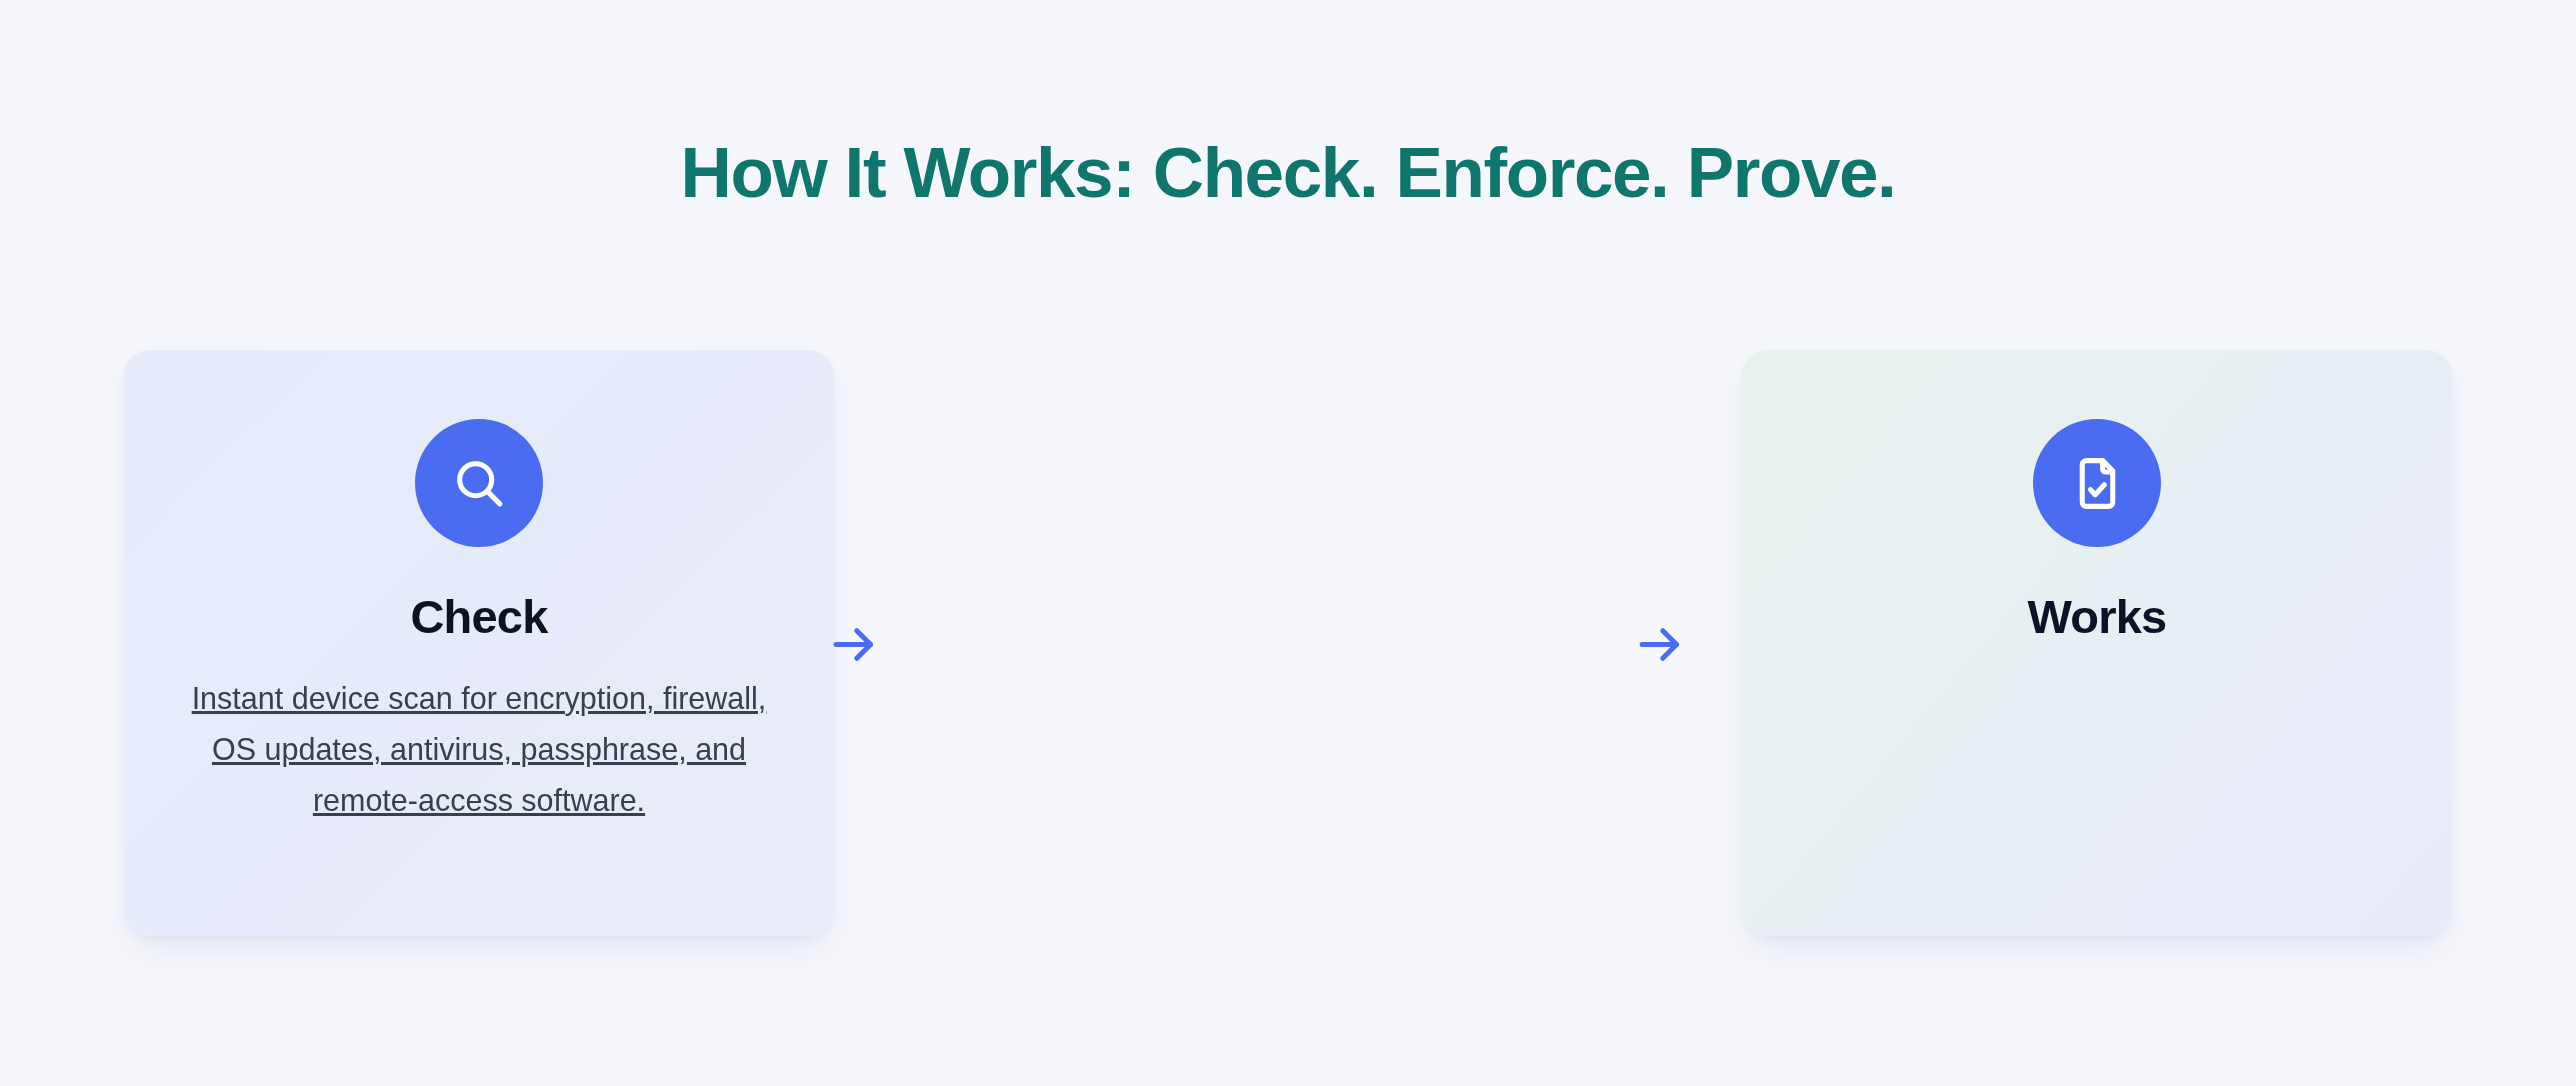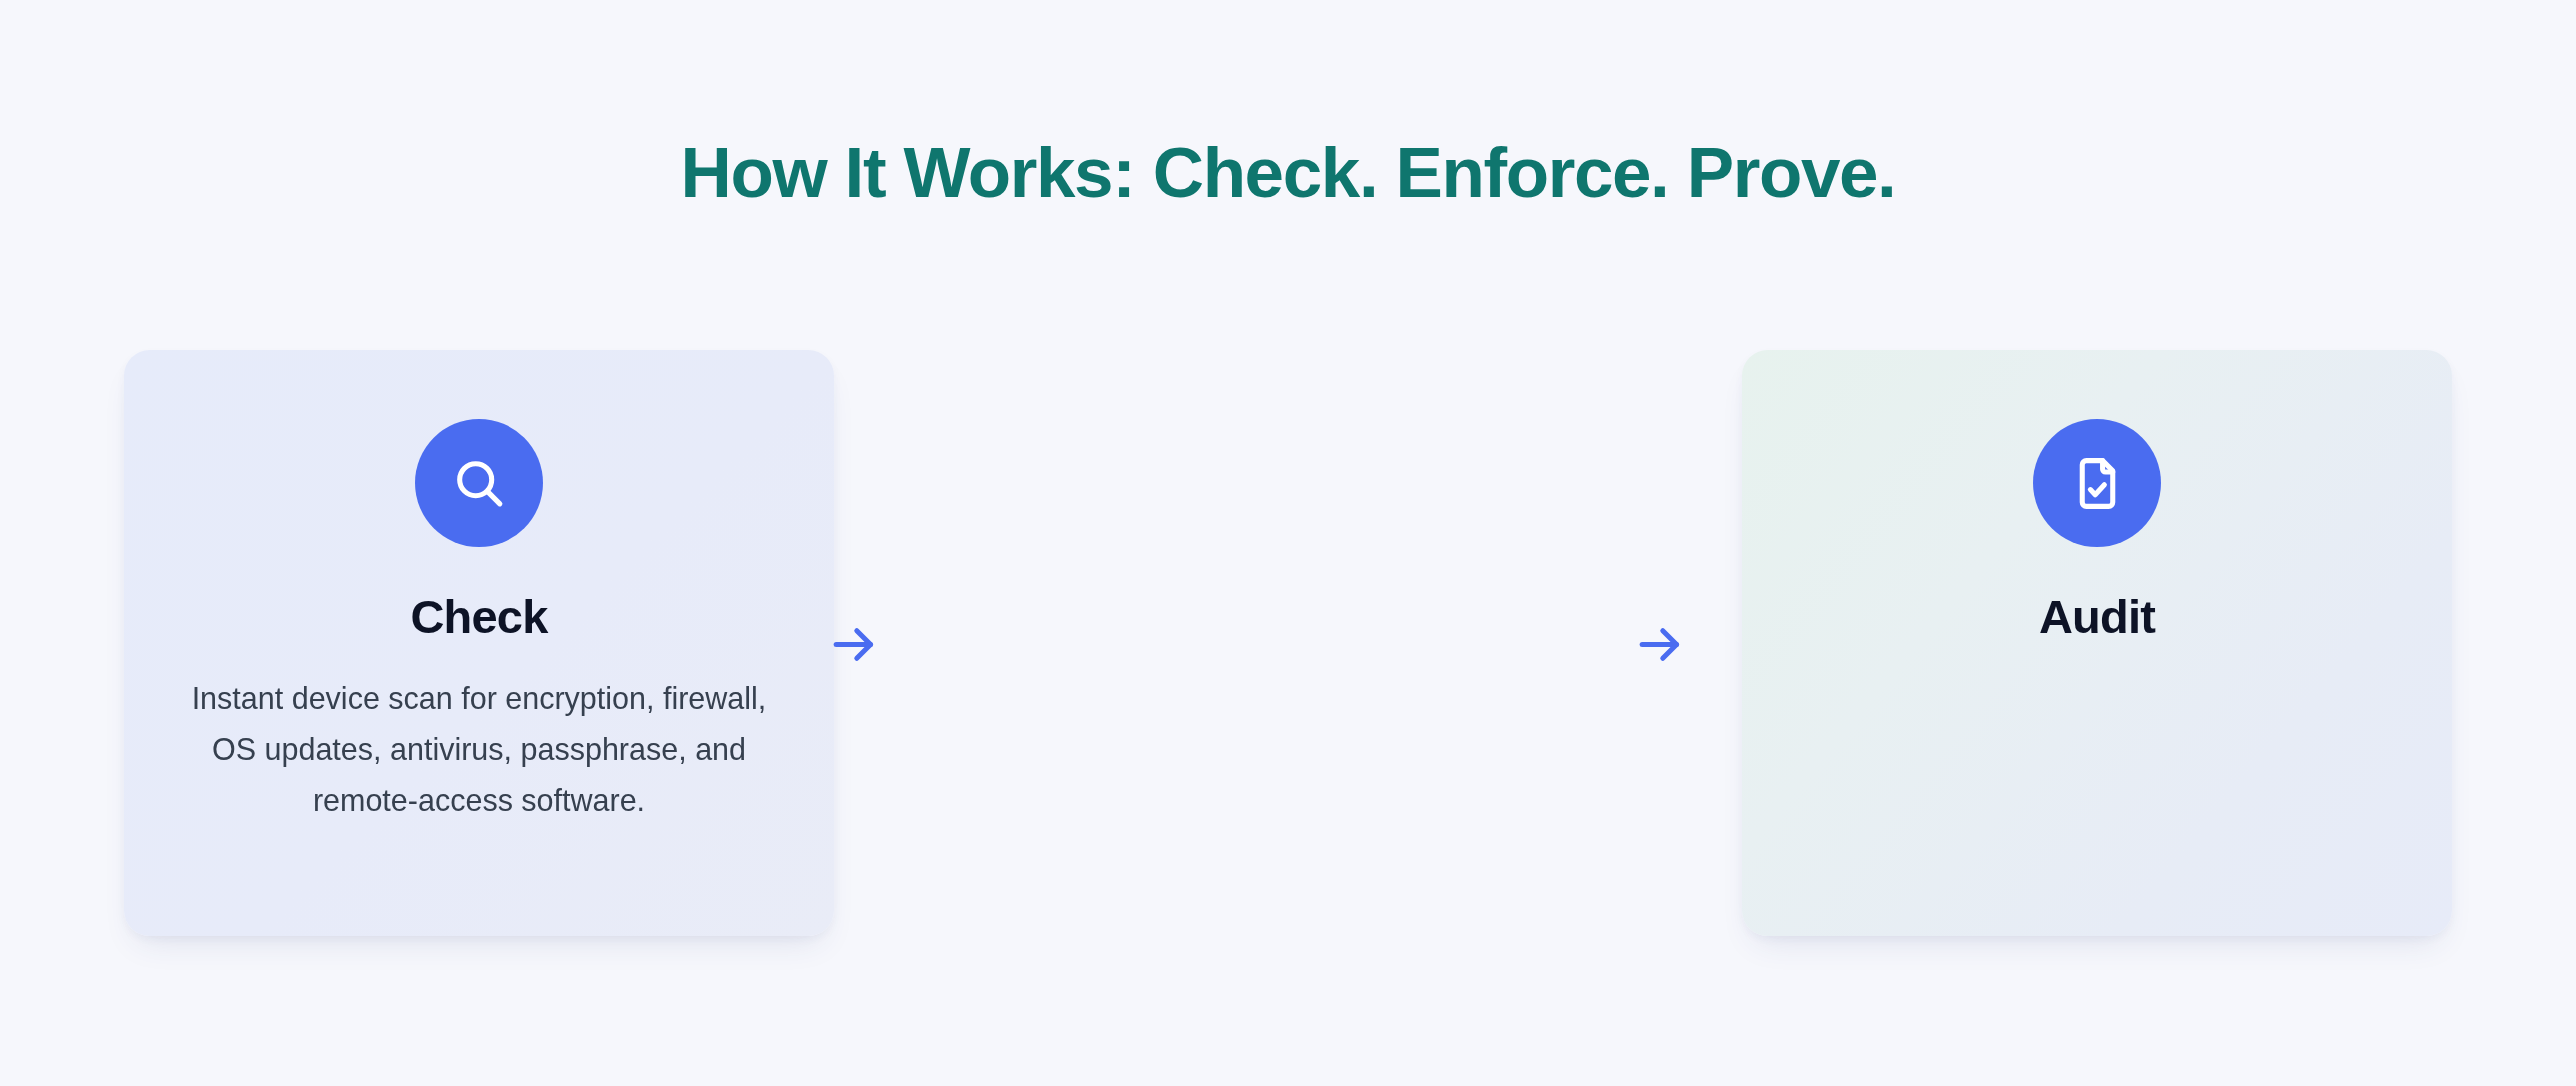--- a/index.html
+++ b/index.html
@@ -102,20 +102,21 @@
   }
 
   .card-desc {
     margin-top: 27.6px;
     font-size: 30.5px;
     line-height: 51px;
     font-weight: 400;
     color: #36404f;
     text-align: center;
     max-width: 620px;
+    text-decoration: underline;
   }
 
   
   .arrow {
     position: absolute;
     top: 615px;
     width: 59px;
     height: 59px;
     display: flex;
     align-items: center;
@@ -151,21 +152,21 @@
     <div class="card card--prove">
       <div class="icon-circle">
         <span>
           <svg viewBox="0 0 24 24" fill="none" stroke="#ffffff" stroke-width="2" stroke-linecap="round" stroke-linejoin="round">
             <path d="M14 3H7.6C6.7 3 6 3.7 6 4.6v14.8c0 .9.7 1.6 1.6 1.6h8.8c.9 0 1.6-.7 1.6-1.6V7l-4-4z"></path>
             <path d="M14 3v3.4c0 .6.5 1.1 1.1 1.1H18"></path>
             <path d="M9.2 14.4l1.9 2 3.6-3.9"></path>
           </svg>
         </span>
       </div>
-      <div class="card-title">Audit</div>
+      <div class="card-title">Works</div>
     </div>
 
   </div>
 
   <div class="arrow arrow--one">
     <span>
       <svg viewBox="0 0 24 24" fill="none" stroke="#4a6cf0" stroke-width="2.2" stroke-linecap="round" stroke-linejoin="round">
         <line x1="4" y1="12" x2="19" y2="12"></line>
         <polyline points="13,6 19,12 13,18"></polyline>
       </svg>

